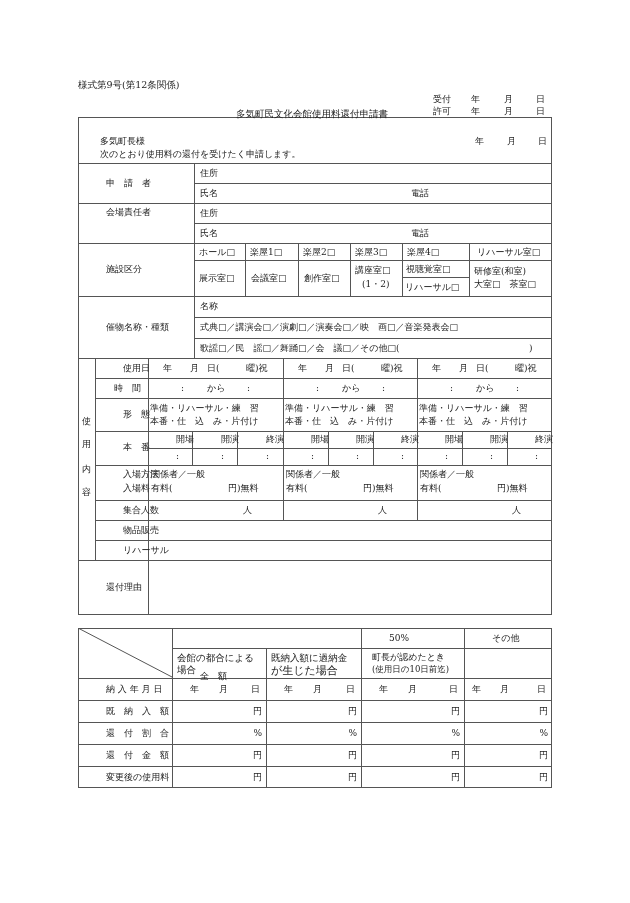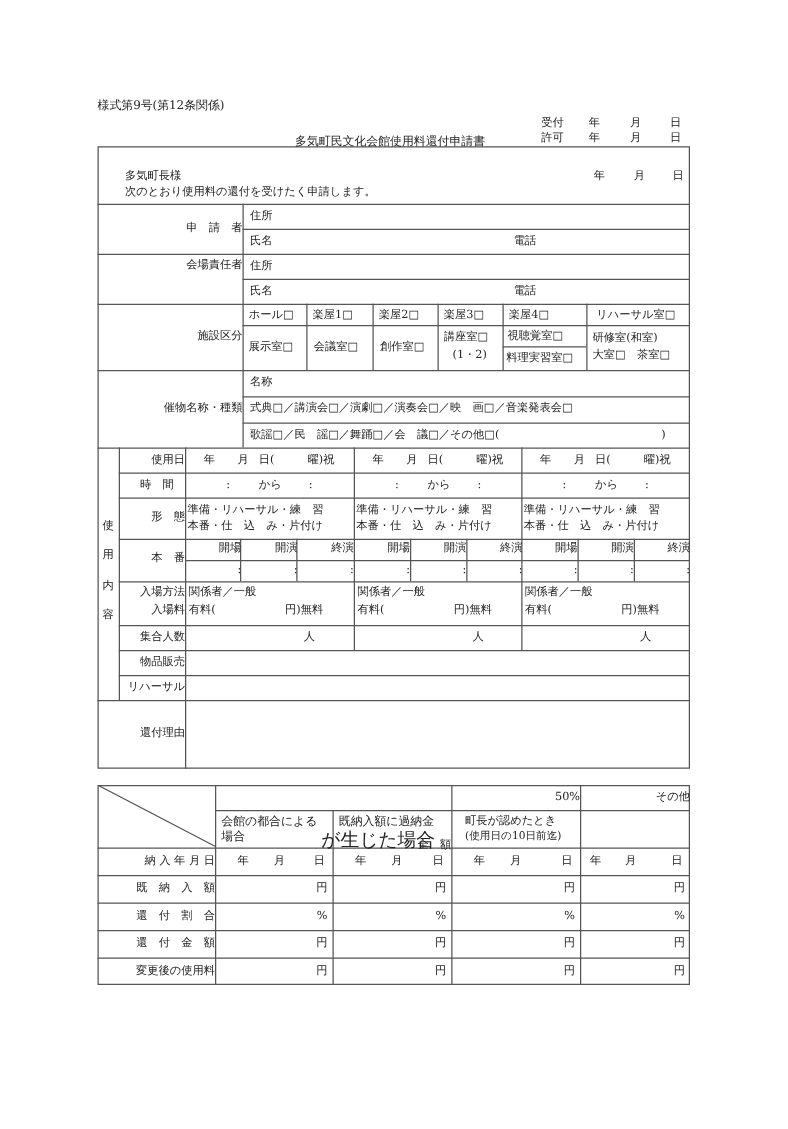--- a/index.html
+++ b/index.html
@@ -1,21 +1,21 @@
 <!DOCTYPE html>
 <html><head>
 <meta charset="utf-8">
 <style>
   html,body{margin:0;padding:0;background:#fff;}
   body{width:630px;height:903px;position:relative;overflow:hidden;
        font-family:"DejaVu Serif","Liberation Serif",serif;color:#222;font-size:9px;}
   .t{position:absolute;white-space:nowrap;line-height:1;}
   .hl{position:absolute;height:0;border-top:1px solid #555;}
   .vl{position:absolute;width:0;border-left:1px solid #555;}
-  .c{text-align:right;}
+  .c{text-align:left;margin-left:28px;}
   .r{text-align:right;}
   .box{position:absolute;border:1px solid #555;box-sizing:border-box;}
 </style>
 </head>
 <body>
 
 <div class="t" style="left:78px;top:80px;font-size:9.5px">様式第9号(第12条関係)</div>
 <div class="t" style="left:433px;top:95px">受付</div>
 <div class="t" style="left:471px;top:95px">年</div>
 <div class="t" style="left:504px;top:95px">月</div>
@@ -77,21 +77,21 @@
 <div class="t" style="left:355px;top:248px">楽屋3□</div>
 <div class="t" style="left:407px;top:248px">楽屋4□</div>
 <div class="t" style="left:477px;top:248px">リハーサル室□</div>
 
 <div class="t" style="left:199px;top:274px">展示室□</div>
 <div class="t" style="left:251px;top:274px">会議室□</div>
 <div class="t" style="left:304px;top:274px">創作室□</div>
 <div class="t" style="left:355px;top:266px">講座室□</div>
 <div class="t" style="left:362px;top:280px">(1・2)</div>
 <div class="t" style="left:406px;top:265px">視聴覚室□</div>
-<div class="t" style="left:405px;top:283px">料理実習室□</div>
+<div class="t" style="left:405px;top:283px">リハーサル□</div>
 <div class="t" style="left:474px;top:267px">研修室(和室)</div>
 <div class="t" style="left:474px;top:280px">大室□　茶室□</div>
 
 <div class="t c" style="left:78px;top:323px;width:116px">催物名称・種類</div>
 <div class="t" style="left:200px;top:302px">名称</div>
 <div style="position:absolute;left:222px;top:298px;width:326px;height:17px"></div>
 <div class="t" style="left:200px;top:323px">式典□／講演会□／演劇□／演奏会□／映　画□／音楽発表会□</div>
 <div class="t" style="left:200px;top:344px">歌謡□／民　謡□／舞踊□／会　議□／その他□(</div>
 <div class="t" style="left:529px;top:344px">)</div>
 
@@ -212,21 +212,21 @@
 <div class="hl" style="left:78px;top:744px;width:474px"></div>
 <div class="hl" style="left:78px;top:766px;width:474px"></div>
 
 <div class="t c" style="left:172px;top:672px;width:189px">全　額</div>
 <div class="t c" style="left:361px;top:634px;width:103px">50%</div>
 <div class="t c" style="left:464px;top:634px;width:88px">その他</div>
 
 <div class="t" style="left:177px;top:653px;font-size:9.5px">会館の都合による</div>
 <div class="t" style="left:177px;top:665px;font-size:9.5px">場合</div>
 <div class="t" style="left:271px;top:653px;font-size:9.5px">既納入額に過納金</div>
-<div class="t" style="left:257px;top:665px;font-size:15px">が生じた場合</div>
+<div class="t" style="left:271px;top:665px;font-size:11px">が生じた場合</div>
 <div class="t" style="left:372px;top:653px">町長が認めたとき</div>
 <div class="t" style="left:372px;top:665px;font-size:8.5px">(使用日の10日前迄)</div>
 
 <div id="refund-rows">
     <div class="t c" style="left: 78px; top: 685px; width: 94px;">納 入 年 月 日</div>
     <div class="t" style="left: 190px; top: 685px;">年</div>
     <div class="t" style="left: 219px; top: 685px;">月</div>
     <div class="t" style="left: 251px; top: 685px;">日</div>
     <div class="t" style="left: 284px; top: 685px;">年</div>
     <div class="t" style="left: 313px; top: 685px;">月</div>

